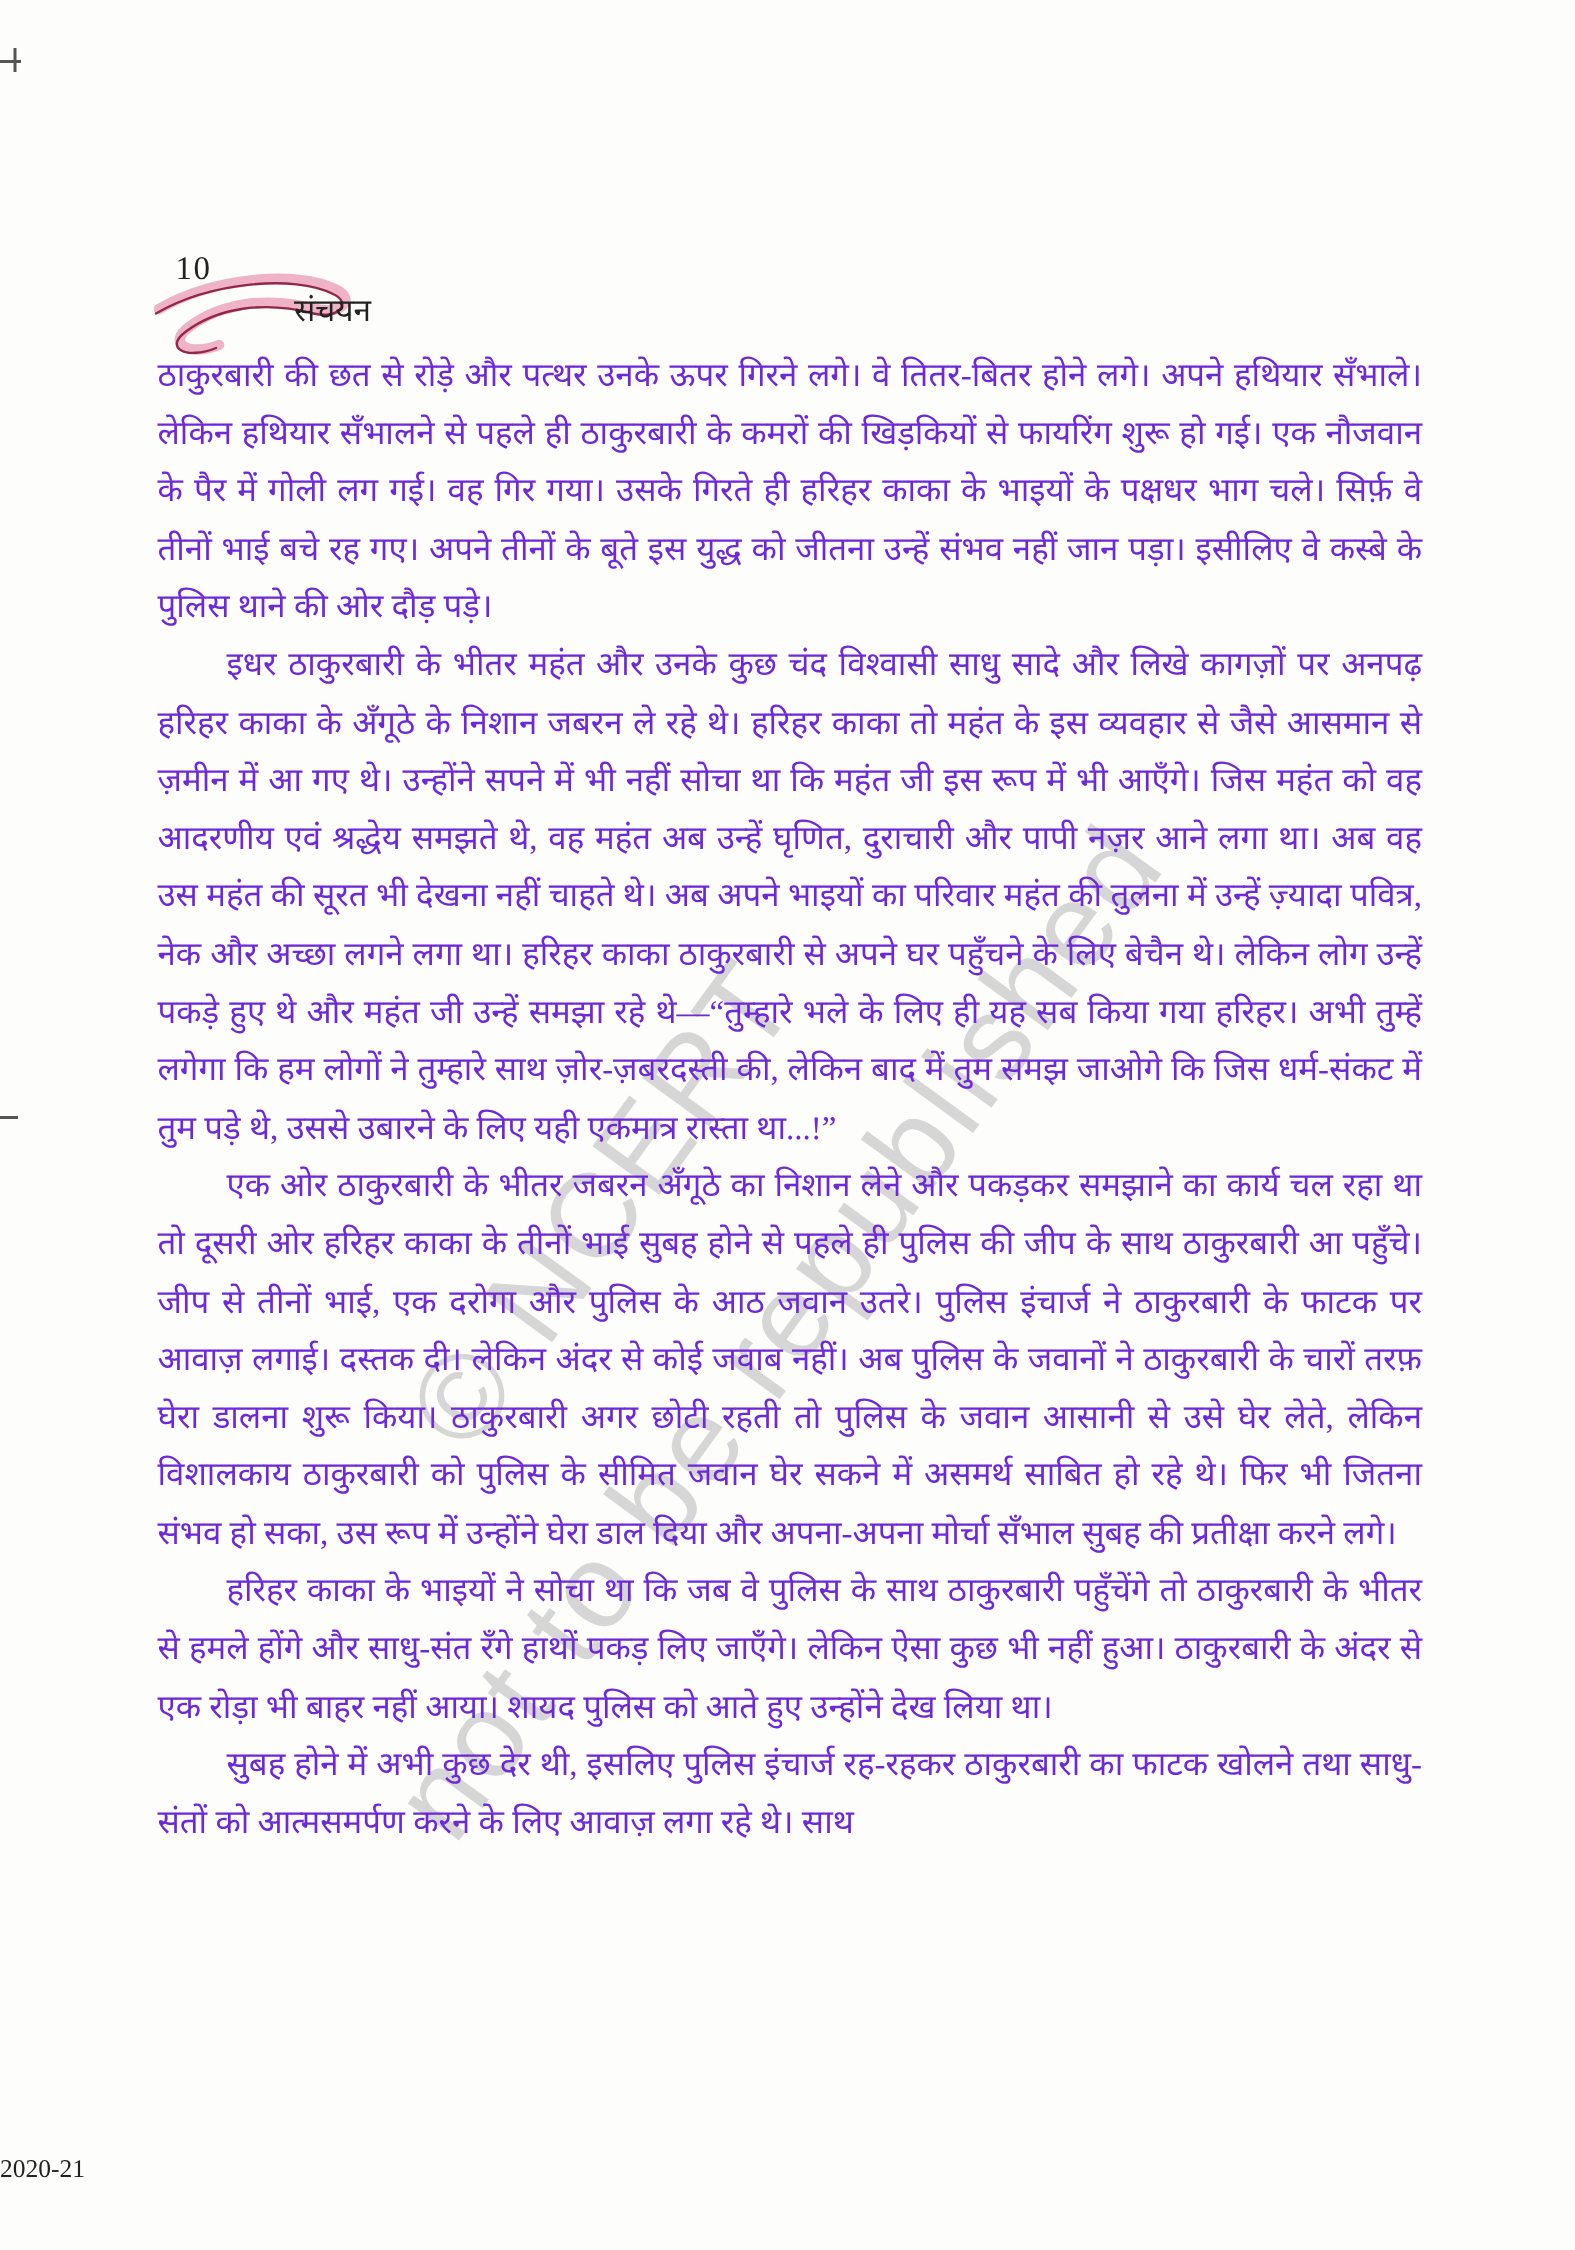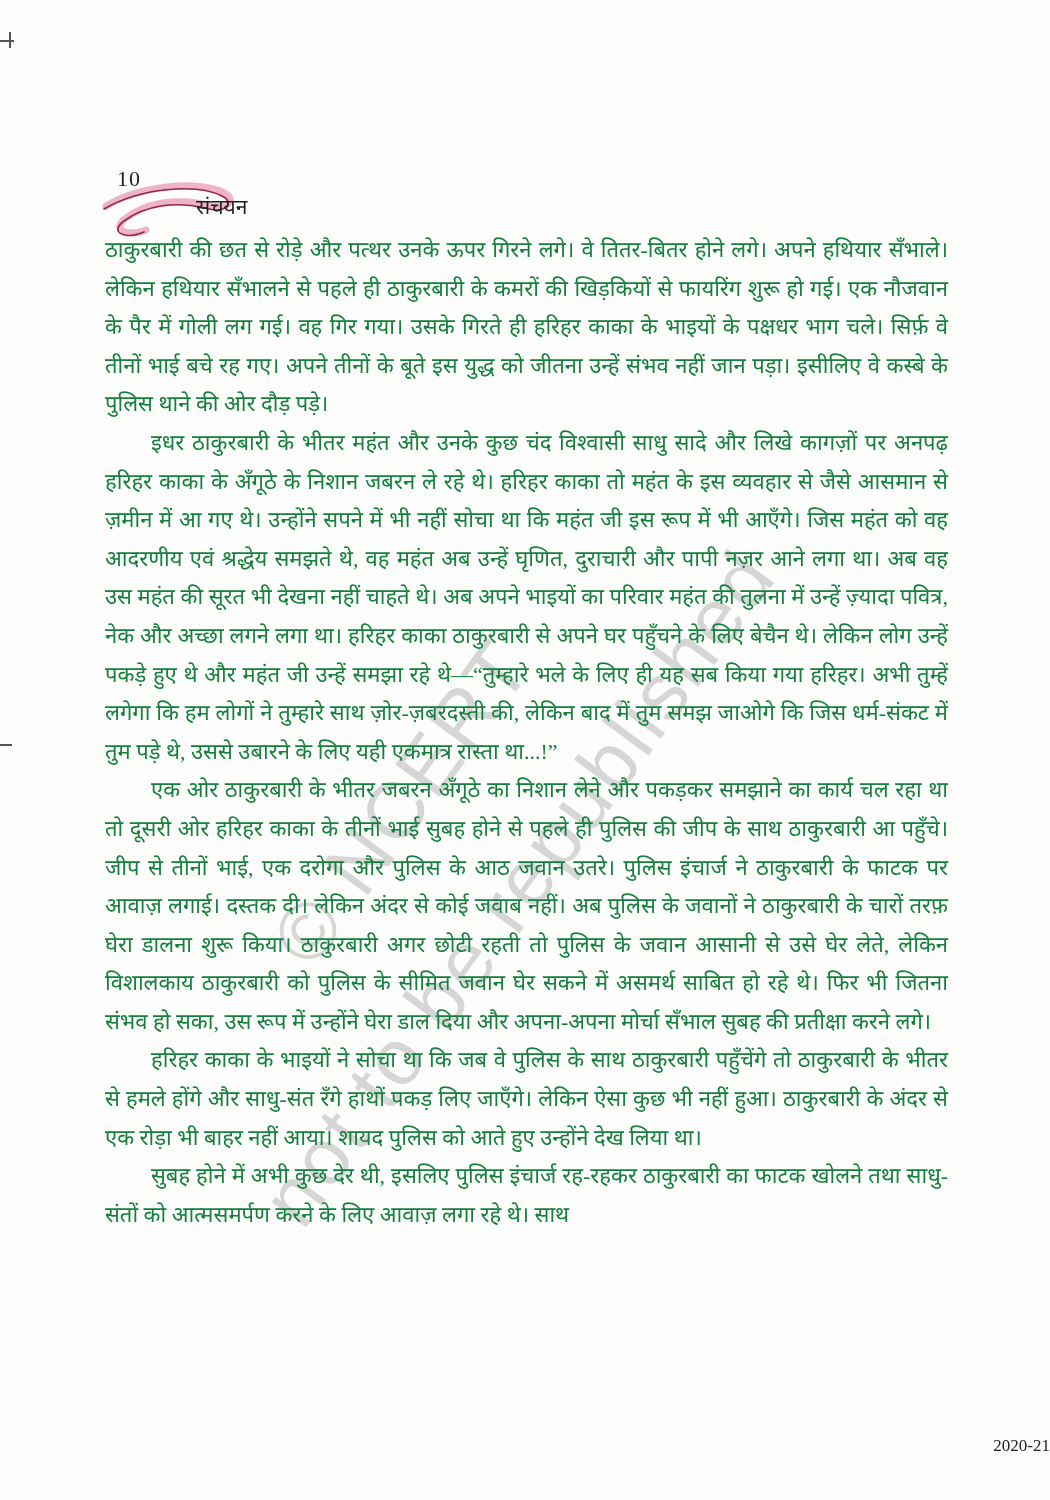--- a/index.html
+++ b/index.html
@@ -70,33 +70,33 @@
 
   
   .content {
     position: absolute;
     left: 105px;
     top: 231px;
     width: 843px;
     font-size: 22px;
     line-height: 38.6px;
     text-align: justify;
-    color: #15803d;
+    color: #6d28d9;
     z-index: 2;
   }
   .content p { margin: 0; text-indent: 46px; }
   .content p.first { text-indent: 0; }
 
   
   .footer {
     position: absolute;
     left: 0;
     top: 1436px;
     width: 100%;
-    text-align: right;
+    text-align: left;
     font-size: 17px;
     color: #222;
     font-family: "Liberation Serif", "DejaVu Serif", serif;
     z-index: 2;
   }
 </style>
 </head>
 <body>
 
 <div class="page">

